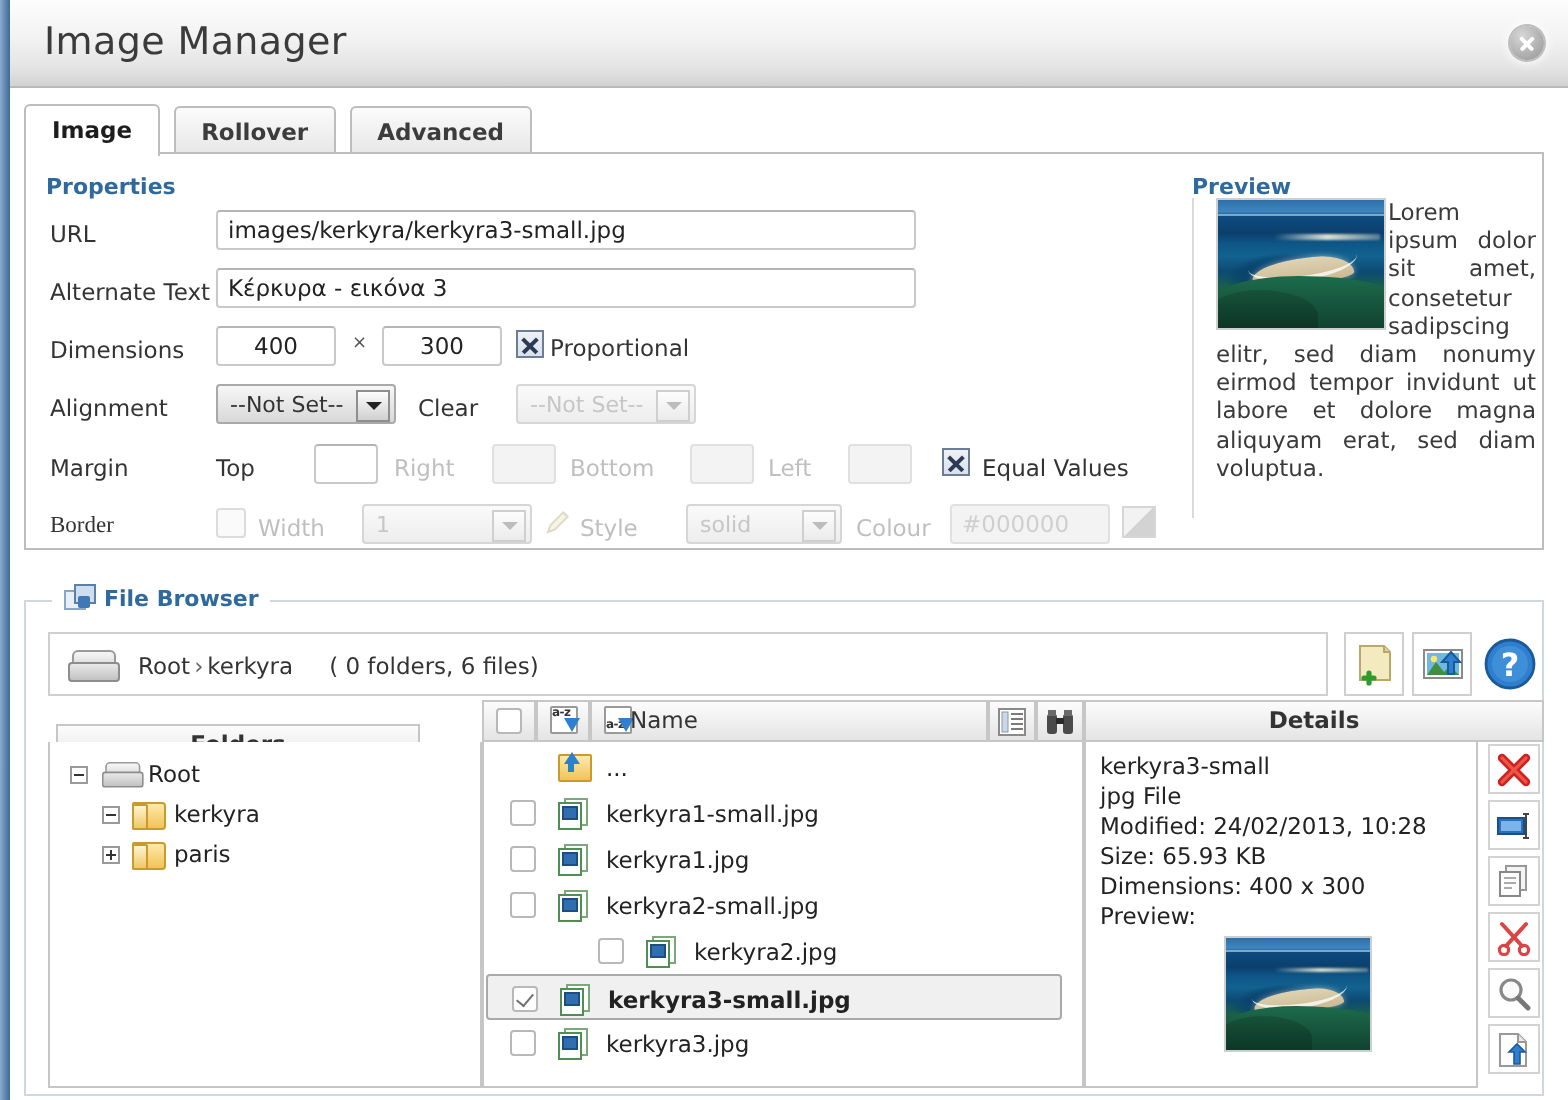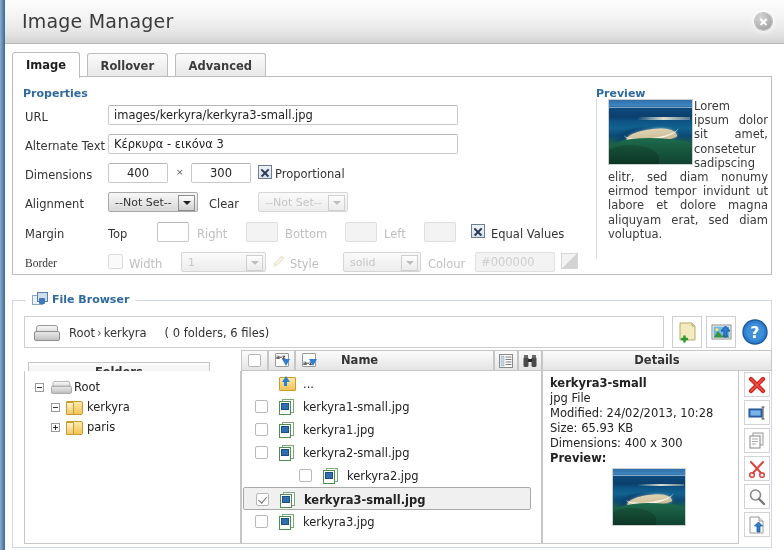--- a/index.html
+++ b/index.html
@@ -203,21 +203,21 @@
   .up-ico .ar{position:absolute;left:3px;top:0px;width:0;height:0;border-left:4px solid transparent;border-right:4px solid transparent;border-bottom:6px solid #2f7fd0;}
   .up-ico .st{position:absolute;left:5px;top:5px;width:3px;height:5px;background:#2f7fd0;}
 
   .file-row{position:absolute;left:1px;width:288px;height:23px;cursor:pointer;}
   .file-row.sel{background:#f0f0f0;}
   .file-name{position:absolute;left:60px;top:5px;font-size:11.5px;color:#222;white-space:nowrap;}
   .file-row.sel .file-name{font-weight:bold;}
 
   
   .det-txt{position:absolute;font-size:11.5px;color:#222;white-space:nowrap;}
-  .det-txt.b{font-weight:bold;}
+  .det-txt.b{font-weight:normal;}
   .det-img{position:absolute;left:612px;top:468px;width:72px;height:56px;border:1px solid #cfcfcf;overflow:hidden;background:#0a2f52;}
 
   .side-btn{
     position:absolute;left:744px;width:26px;height:25px;box-sizing:border-box;
     border:1px solid #d3d3d3;background:#fff;cursor:pointer;
   }
 
   
   .beach{position:absolute;left:0;top:0;width:100%;height:100%;
     background:
@@ -407,21 +407,21 @@
         <span class="tx">a-z</span>
         <span class="arr"></span>
       </span>
   </div>
   <div class="colhdr" style="left:295px;width:199px;text-align:left;">
     <span class="az-ico" style="left:5px;top:2px;">
         <span class="pg"></span>
         <span class="tx">a-z</span>
         <span class="arr"></span>
       </span>
-    <span style="position:absolute;left:45px;top:0;font-weight:bold;">Name</span>
+    <span style="position:absolute;left:19px;top:0;font-weight:normal;">Name</span>
   </div>
   <div class="colbox" style="left:494px;width:24px;">
     <svg width="14" height="14" style="position:absolute;left:4px;top:3px;" viewBox="0 0 14 14">
       <rect x="0.5" y="0.5" width="13" height="13" fill="#fff" stroke="#8a8a8a"></rect>
       <rect x="2" y="2" width="3" height="10" fill="#c9d8e8" stroke="#8a9aa8" stroke-width=".5"></rect>
       <path d="M6.5 3 h6 M6.5 5.5 h6 M6.5 8 h6 M6.5 10.5 h6" stroke="#7a7a7a" stroke-width="1"></path>
     </svg>
   </div>
   <div class="colbox" style="left:518px;width:24px;">
     <svg width="14" height="14" style="position:absolute;left:4px;top:3px;" viewBox="0 0 14 14">

